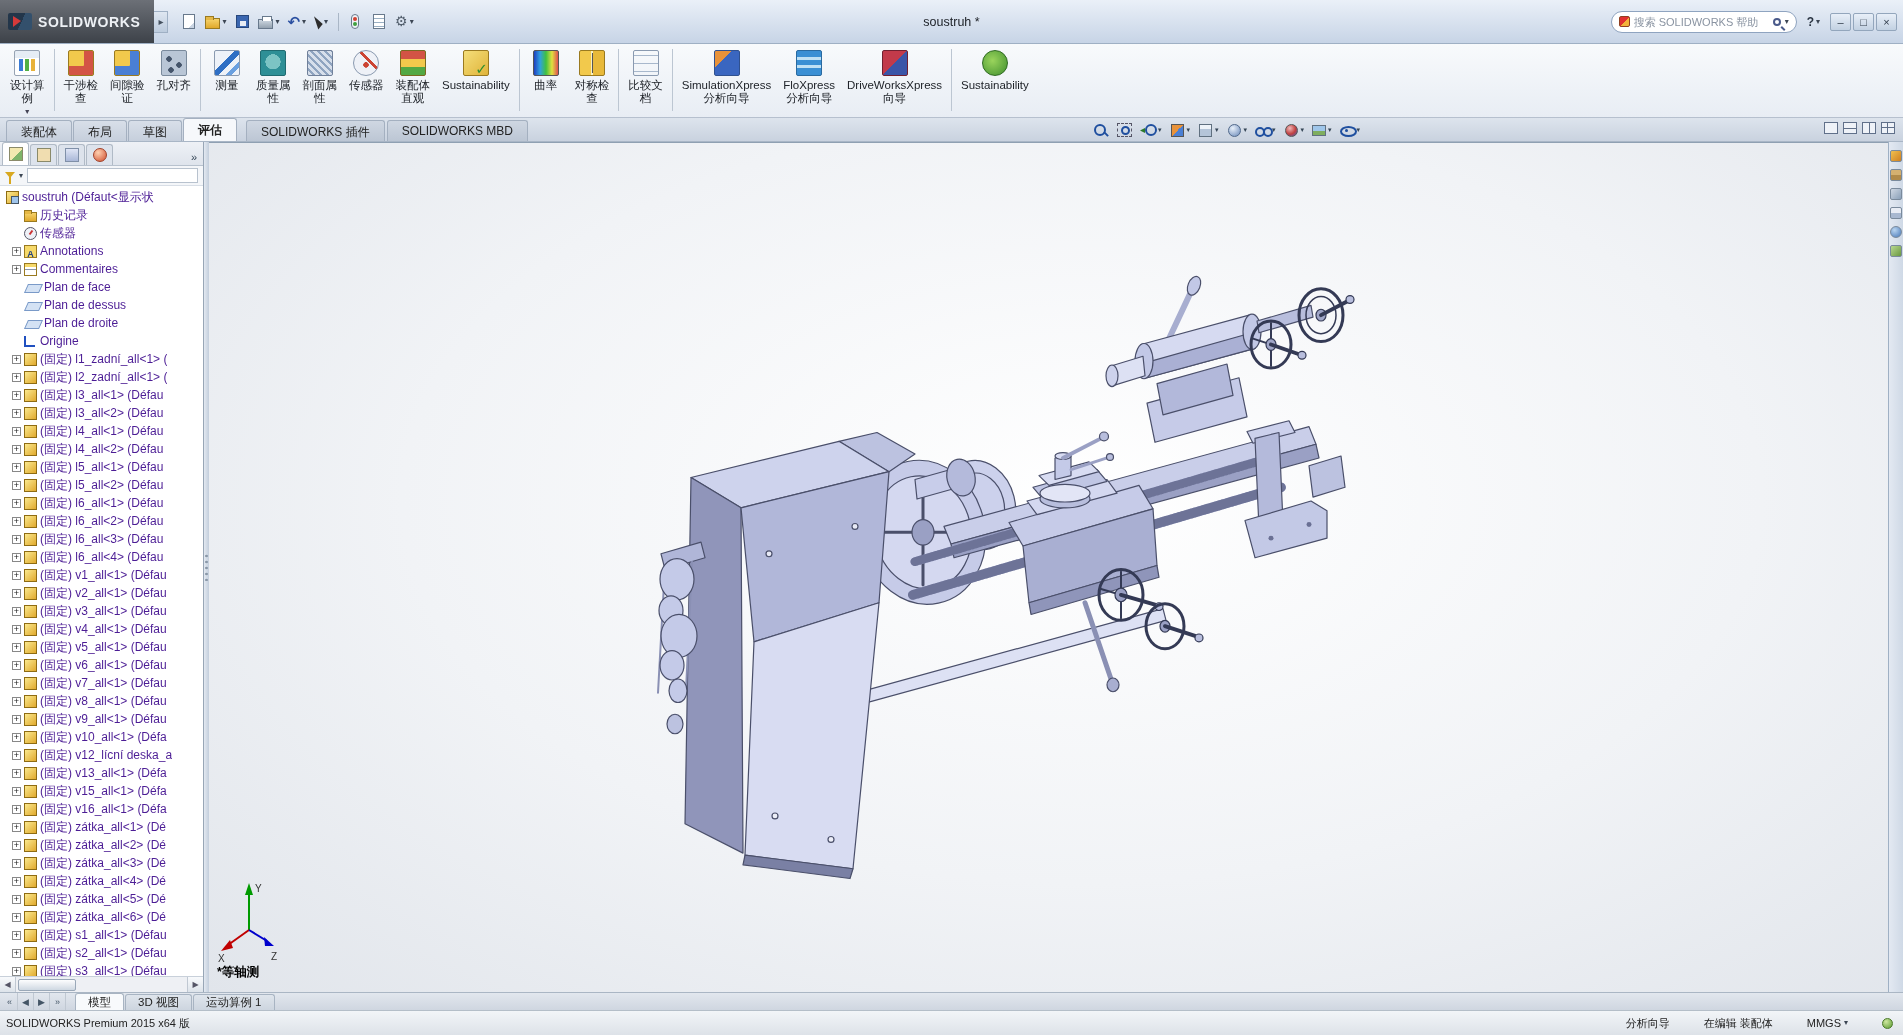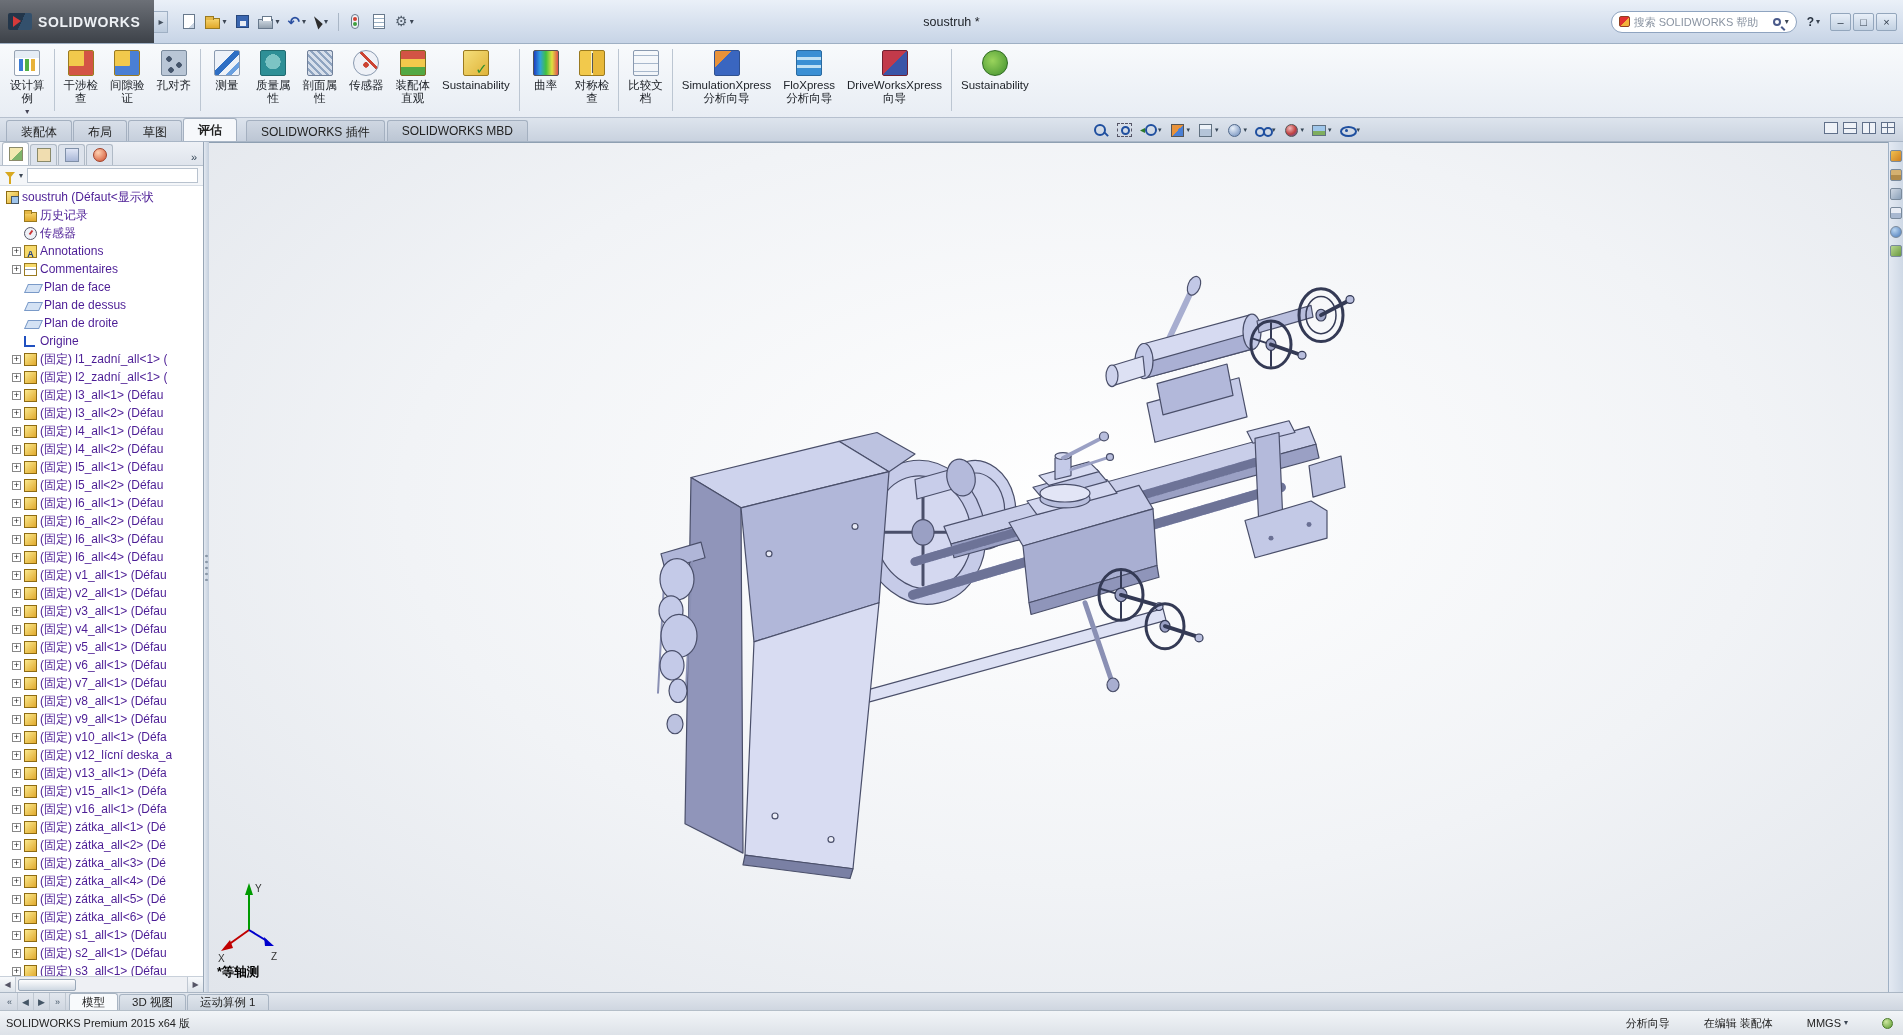--- a/index.html
+++ b/index.html
@@ -194,21 +194,21 @@
 .tpi-view-palette{background:linear-gradient(180deg,#e8ecf4 0 50%,#a8b8d0 50%)}
 .tpi-appearances-scenes{background:radial-gradient(circle at 35% 30%,#b8d4f0,#4878b8);border-radius:50%}
 .tpi-custom-properties{background:linear-gradient(135deg,#b8d890,#6a9840)}
 
 
 .bottombar{height:18px;flex:none;background:linear-gradient(#e2e7ee,#cfd6e0);border-top:1px solid #aab6c4;
   display:flex;align-items:flex-end;padding-left:2px}
 .navbtns{display:flex;align-items:center;height:100%}
 .navb{width:16px;height:100%;display:flex;align-items:center;justify-content:center;font-size:9px;color:#456;
   border-right:1px solid #c0c8d2}
-.btabs{display:flex;align-items:flex-end;height:100%;margin-left:3px}
+.btabs{display:flex;align-items:flex-end;height:100%;margin-left:9px}
 .btab{padding:0 12px;font-size:11.5px;color:#222;border:1px solid #a8b4c2;border-bottom:none;
   background:linear-gradient(#dfe5ec,#cdd5df);border-radius:3px 3px 0 0;margin-right:1px;height:16px;
   display:flex;align-items:center}
 .btab.active{background:#f8fafc;height:17px}
 .statusbar{height:25px;flex:none;background:linear-gradient(#f2f5f8,#dde2e8);border-top:1px solid #b4bec8;
   display:flex;align-items:center;font-size:11px;color:#222;padding:12px 6px}
 .st-right{margin-left:auto;display:flex;align-items:center;gap:34px;padding-right:4px}
 .units{display:flex;align-items:center;gap:3px}
 .st-icon{width:11px;height:11px;border-radius:50%;border:1px solid #4a7a28;flex:none;
   background:radial-gradient(circle at 35% 30%,#cfe8a0,#5a9a30)}

